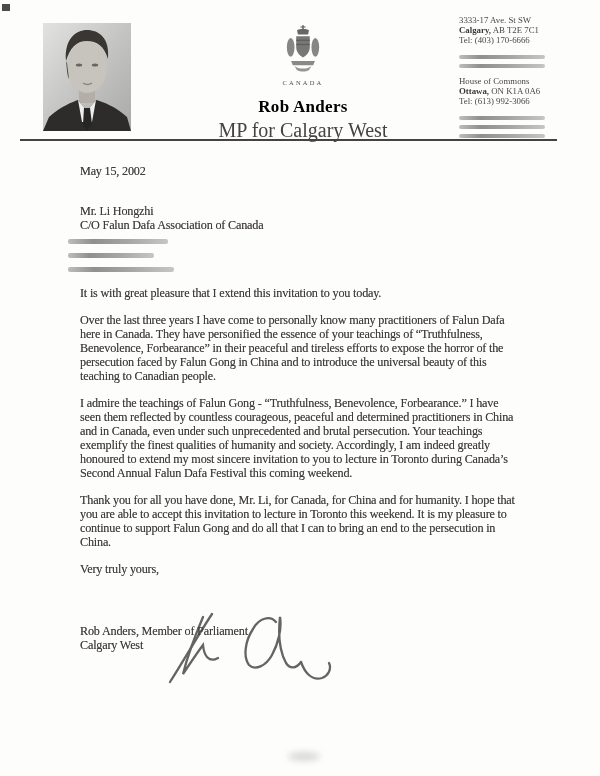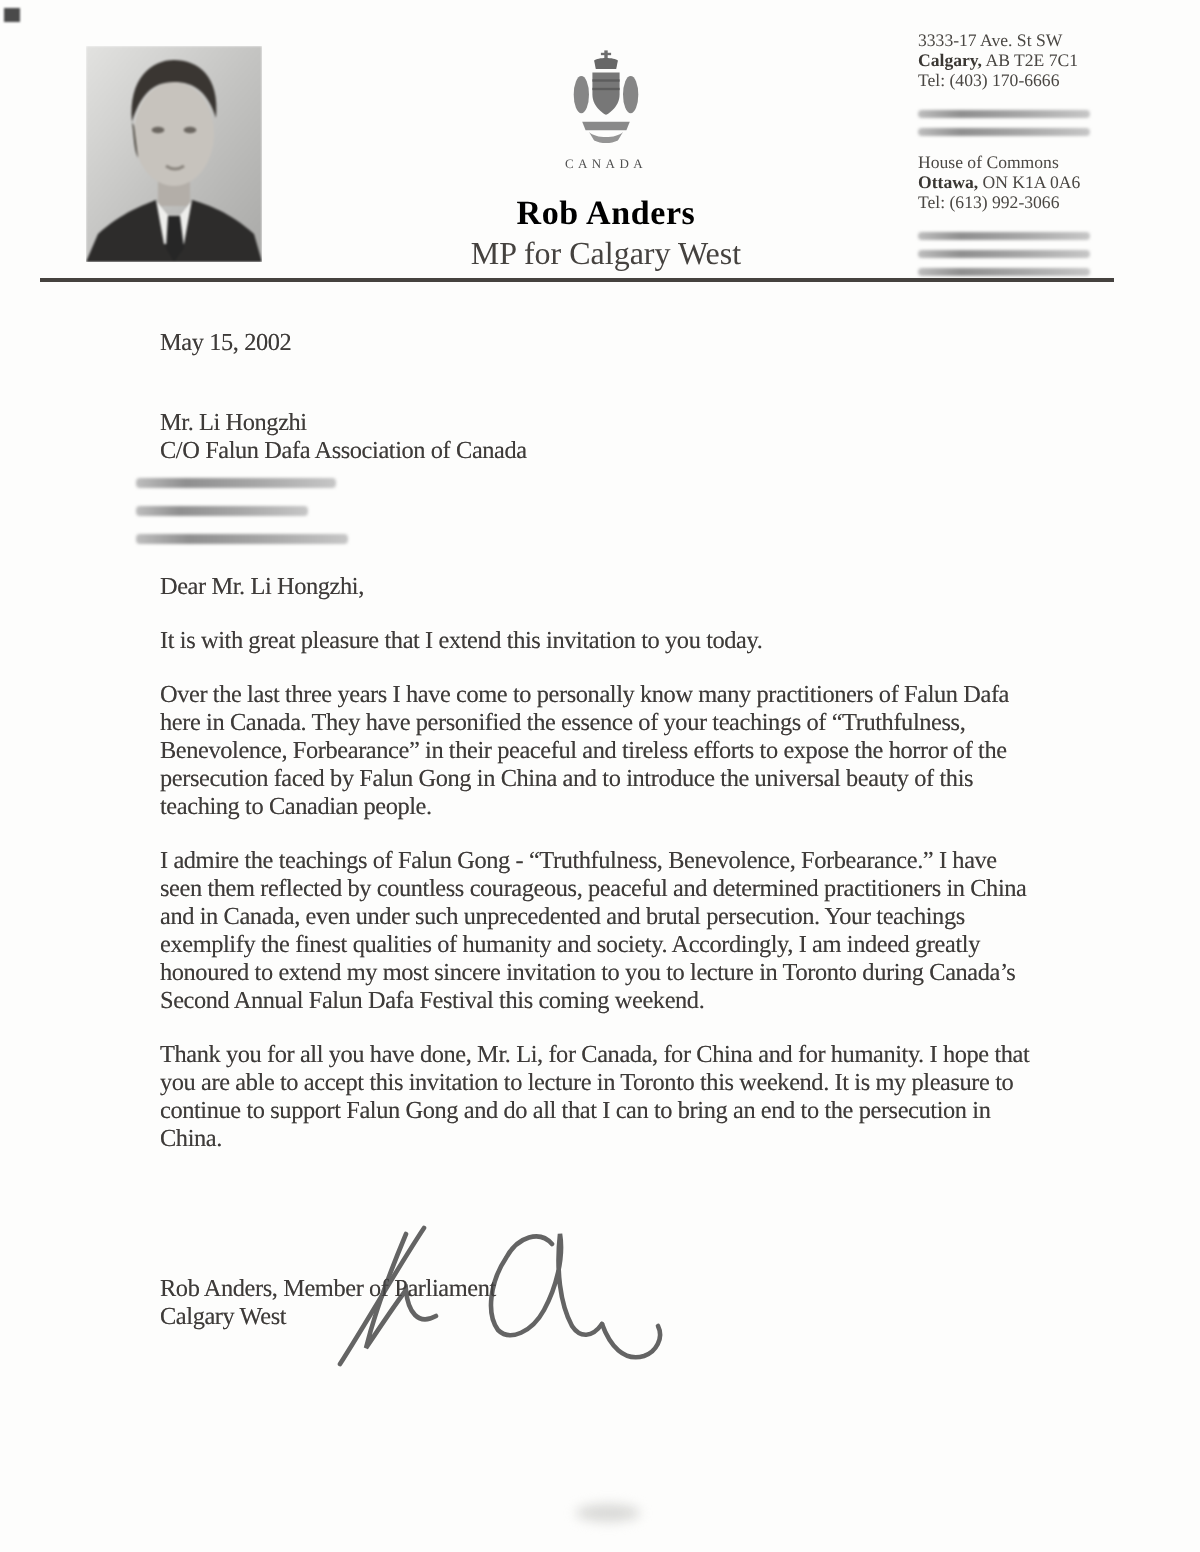--- a/index.html
+++ b/index.html
@@ -8,21 +8,21 @@
     background:#fdfdfc;color:#3e3b39;
     font-family:"Liberation Serif", serif;
   }
   
   .corner-mark{position:absolute;left:2px;top:4px;width:8px;height:7px;background:#4a4a4a;filter:blur(.6px);}
   .photo{position:absolute;left:43px;top:23px;width:88px;height:108px;}
   .center-head{position:absolute;left:193px;top:24px;width:220px;text-align:center;}
   .crest{display:block;margin:0 auto;width:34px;height:50px;}
   .crest-caption{font-size:6.5px;letter-spacing:2.2px;color:#4f4f4f;margin-top:5px;}
   .mp-name{font-size:17px;font-weight:bold;letter-spacing:.3px;margin-top:11px;color:#000000;}
-  .mp-role{font-size:16px;margin-top:2px;color:#45423f;}
+  .mp-role{font-size:20px;margin-top:2px;color:#45423f;}
   .office{position:absolute;left:459px;width:125px;font-size:8.8px;line-height:10.2px;color:#4a4743;}
   .office.calgary{top:15px;}
   .office.ottawa{top:76px;}
   .office b{color:#3a3733;text-align:center;}
   .redact{height:4px;border-radius:2px;filter:blur(.7px);
     background:linear-gradient(90deg,#bdbdbd,#8f8f8f 25%,#a6a6a6 60%,#c6c6c6);}
   .office .redact{width:86px;margin-top:5px;}
   .office .redact.first{margin-top:9px;}
   .rule{position:absolute;left:20px;top:139px;width:537px;height:2px;background:#45423f;}
   
@@ -119,27 +119,27 @@
 
     <div class="addr-line">Mr. Li Hongzhi</div>
     <div class="addr-line">C/O Falun Dafa Association of Canada</div>
 
     <div class="redact-block">
       <div class="redact r1"></div>
       <div class="redact r2"></div>
       <div class="redact r3"></div>
     </div>
 
-    <div class="salutation">Dear Mr. Li Hongzhi,</div>
 
     <p>It is with great pleasure that I extend this invitation to you today.</p>
     <p>Over the last three years I have come to personally know many practitioners of Falun Dafa here in Canada.  They have personified the essence of your teachings of “Truthfulness, Benevolence, Forbearance” in their peaceful and tireless efforts to expose the horror of the persecution faced by Falun Gong in China and to introduce the universal beauty of this teaching to Canadian people.</p>
     <p>I admire the teachings of Falun Gong - “Truthfulness, Benevolence, Forbearance.”  I have seen them reflected by countless courageous, peaceful and determined practitioners in China and in Canada, even under such unprecedented and brutal persecution.  Your teachings exemplify the finest qualities of humanity and society.  Accordingly, I am indeed greatly honoured to extend my most sincere invitation to you to lecture in Toronto during Canada’s Second Annual Falun Dafa Festival this coming weekend.</p>
     <p>Thank you for all you have done, Mr. Li, for Canada, for China and for humanity.  I hope that you are able to accept this invitation to lecture in Toronto this weekend.  It is my pleasure to continue to support Falun Gong and do all that I can to bring an end to the persecution in China.</p>
 
+    <div class="closing">Very truly yours,</div>
 
     <div class="sig-space"></div>
 
     <div class="addr-line">Rob Anders, Member of Parliament</div>
     <div class="addr-line">Calgary West</div>
   </div>
 
   <div class="signature">
     <svg width="185" height="85" viewBox="0 0 185 85">
       <g fill="none" stroke="#434343" stroke-width="2.3" stroke-linecap="round" opacity="0.82" style="filter:blur(.2px)">

